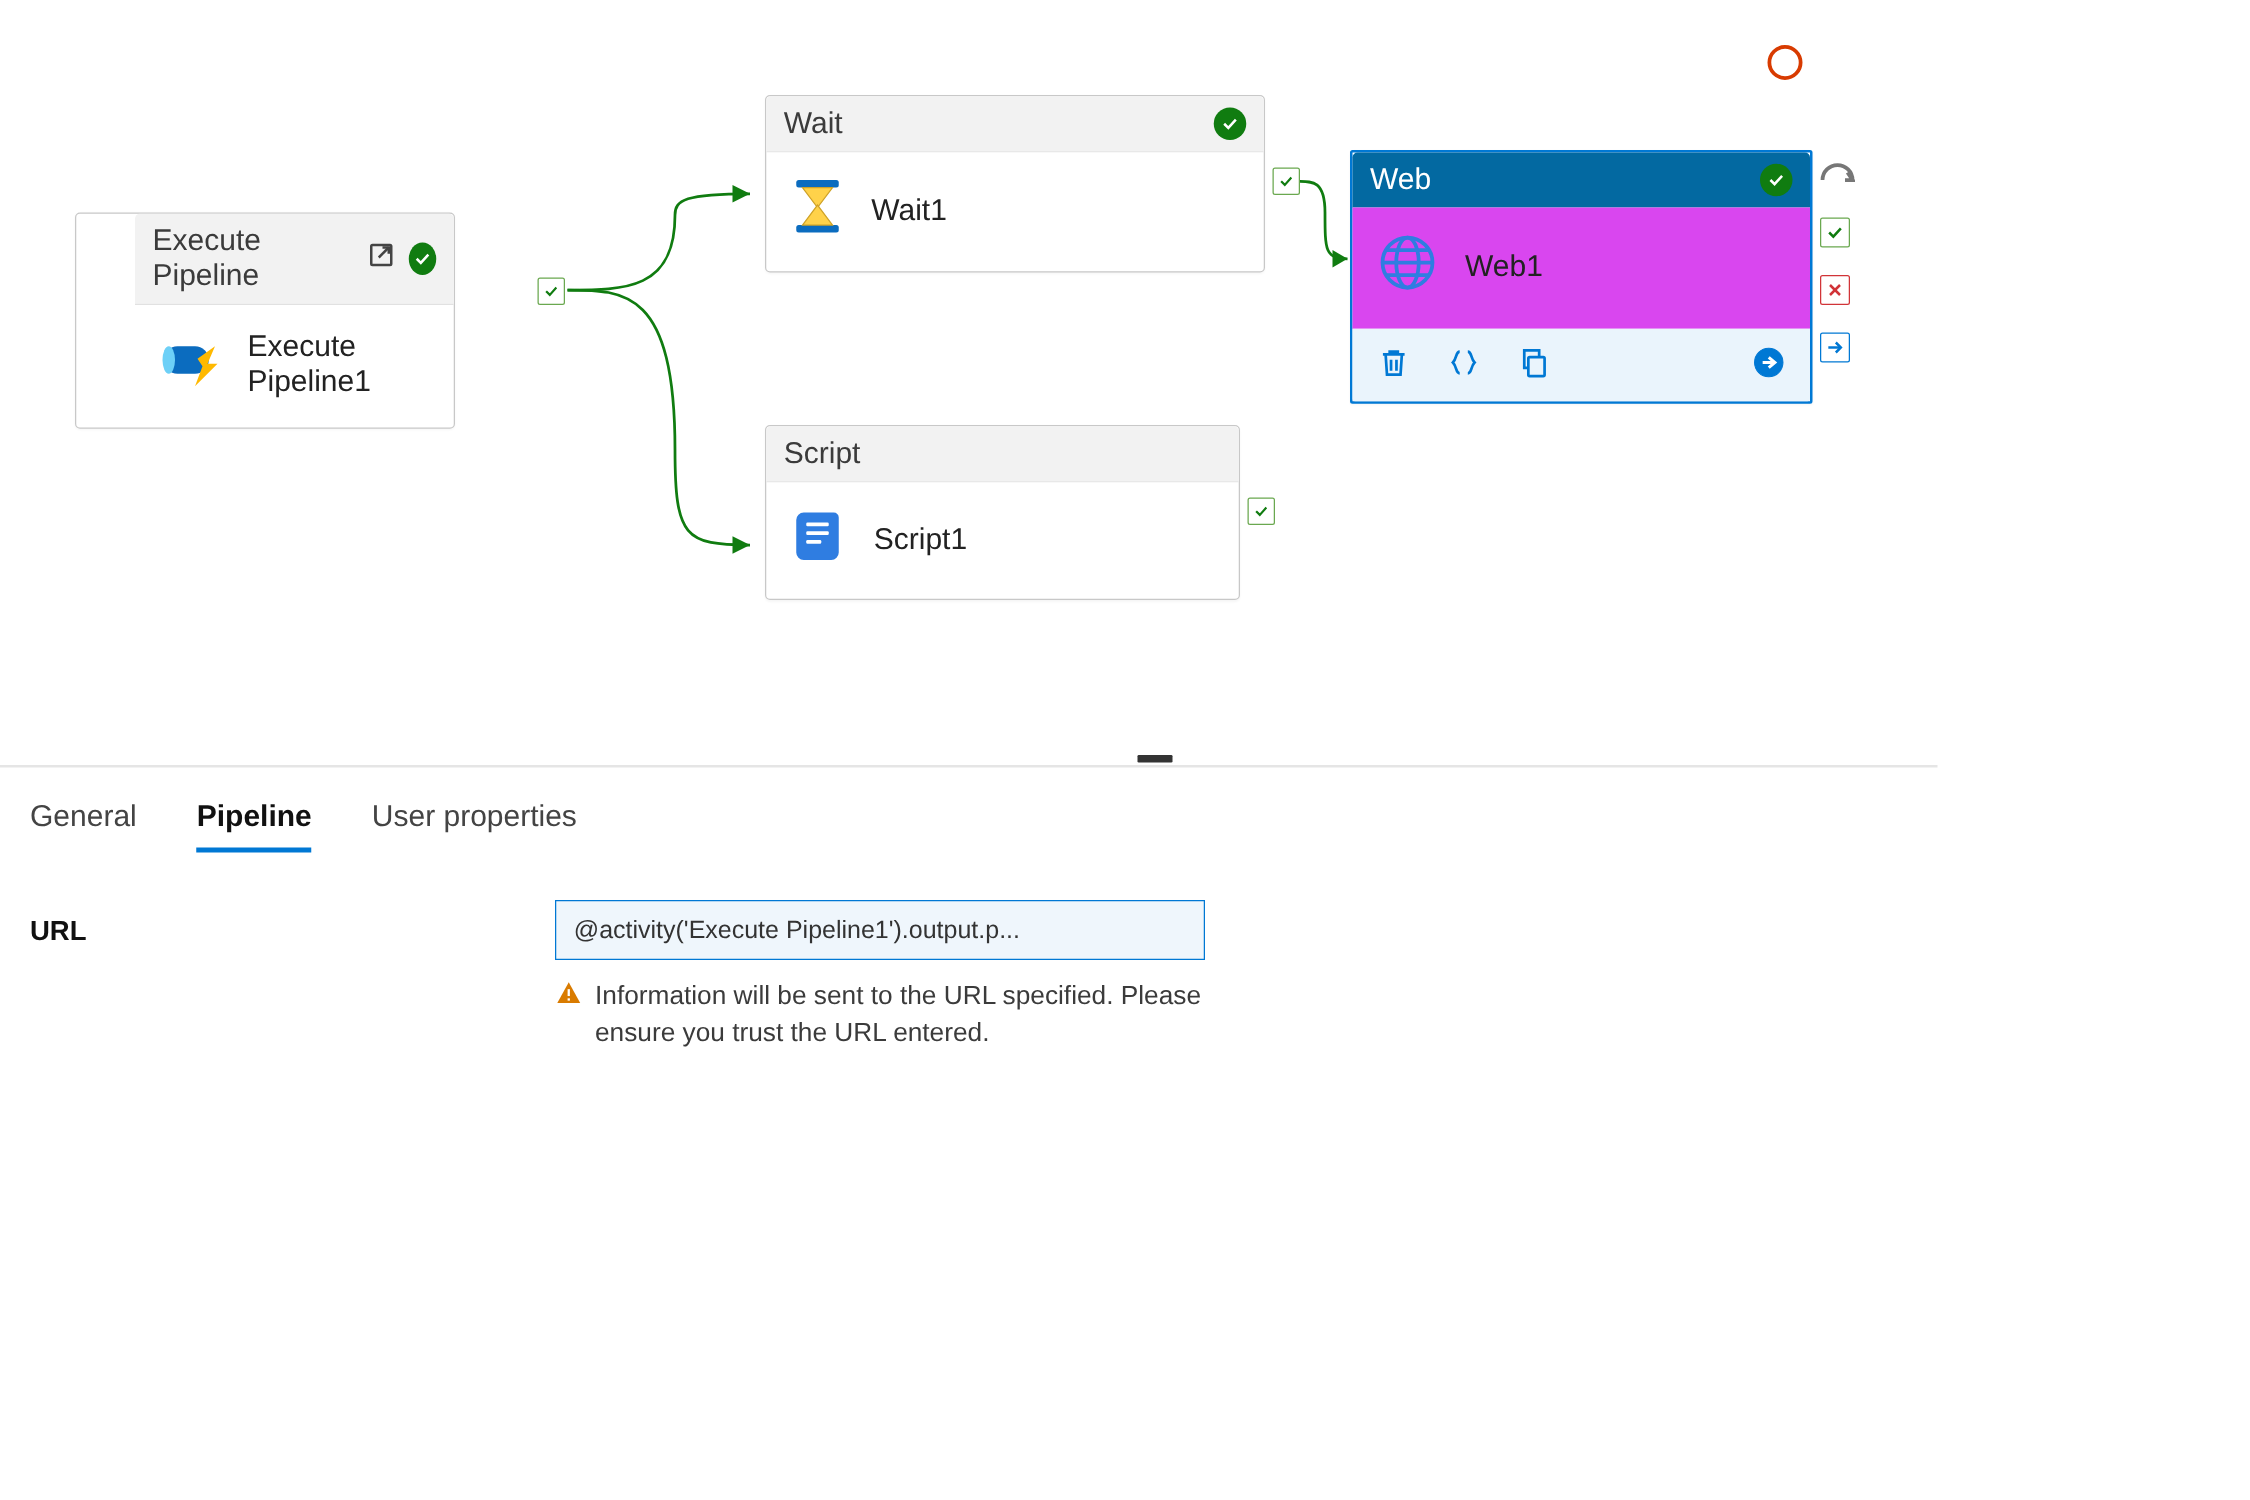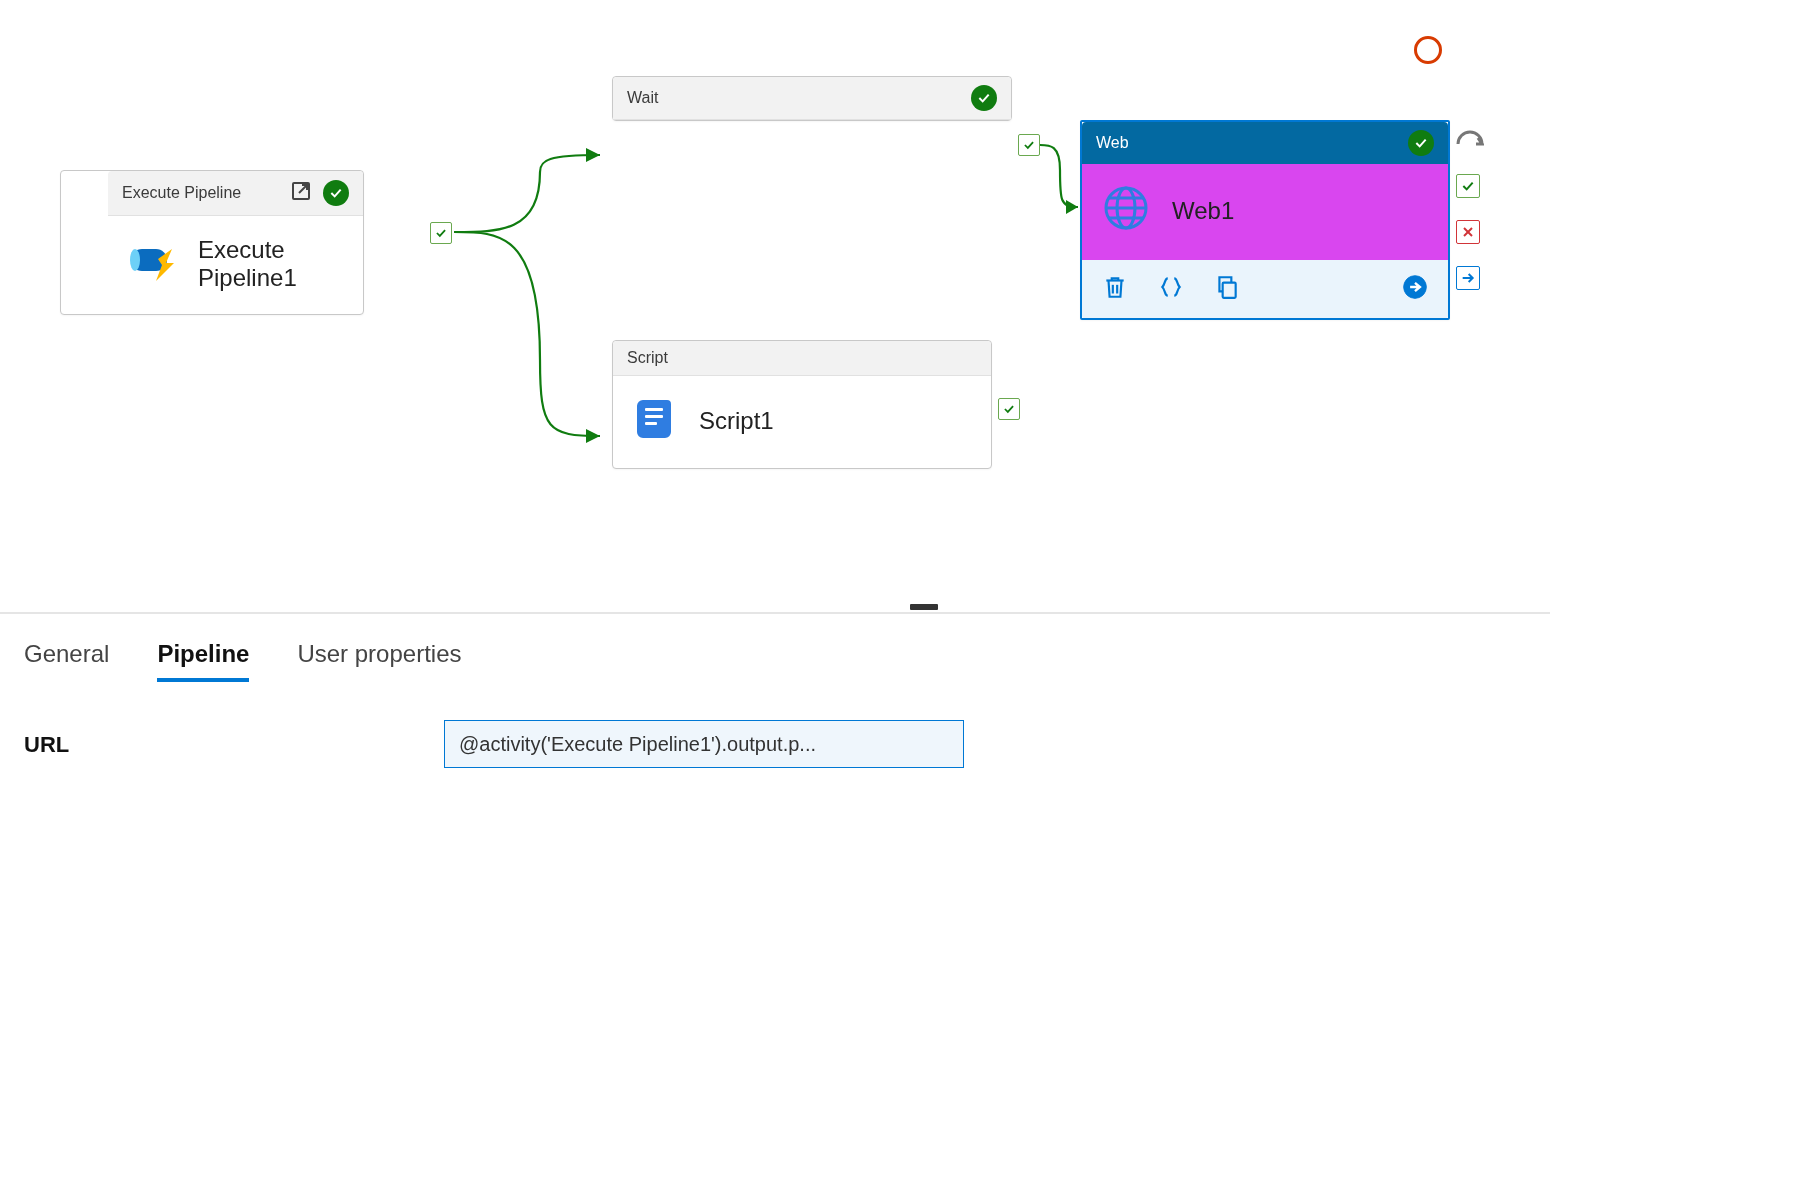--- a/index.html
+++ b/index.html
@@ -15,21 +15,21 @@
   .activity {
     position:absolute;
     border:1px solid #c8c8c8;
     border-radius:4px;
     background:#fff;
     box-shadow: 0 1px 2px rgba(0,0,0,0.04);
   }
   .activity .hdr {
     background:#f2f2f2;
     padding:8px 14px;
-    font-size:16px;
+    font-size:24px;
     color:#3b3b3b;
     border-bottom:1px solid #e1e1e1;
     display:flex;
     align-items:center;
     gap:10px;
     border-radius:4px 4px 0 0;
   }
   .activity .hdr .spacer { flex:1; }
   .activity .body {
     padding:20px 20px 22px 20px;
@@ -186,20 +186,31 @@
   <div class="activity" style="left:612px; top:76px; width:400px;">
     <div class="hdr">
       <span>Wait</span>
       <span class="spacer"></span>
       <span class="badge">
         <svg viewBox="0 0 24 24" fill="none" stroke="#fff" stroke-width="3">
             <path d="M5 12 L10 17 L19 7"></path>
           </svg>
       </span>
     </div>
+    <div class="body">
+      <span>
+        <svg width="42" height="46" viewBox="0 0 42 46">
+          <rect x="4" y="2" width="34" height="6" rx="2" fill="#0b6cbf"></rect>
+          <rect x="4" y="38" width="34" height="6" rx="2" fill="#0b6cbf"></rect>
+          <path d="M9 8 H33 L21 24 Z" fill="#ffd24a" stroke="#cfa227"></path>
+          <path d="M9 38 H33 L21 22 Z" fill="#ffd24a" stroke="#cfa227"></path>
+        </svg>
+      </span>
+      <span>Wait1</span>
+    </div>
   </div>
   <div class="port" style="left:1018px; top:134px;">
     <svg viewBox="0 0 24 24" fill="none" stroke="#107c10" stroke-width="3">
         <path d="M5 12 L10 17 L19 7"></path>
       </svg>
   </div>
 
   <div class="activity" style="left:612px; top:340px; width:380px;">
     <div class="hdr">
       <span>Script</span>
@@ -312,14 +323,24 @@
   <div class="tab active">Pipeline</div>
   <div class="tab">User properties</div>
 </div>
 
 <div class="form">
   <div class="label">URL</div>
   <div class="field">
     <div class="url-input">
       <span>@activity('Execute Pipeline1').output.p...</span>
     </div>
+    <div class="warning">
+      <span class="warn-icon">
+        <svg viewBox="0 0 24 24">
+            <path d="M12 2 L22 20 H2 Z" fill="#d97b00"></path>
+            <rect x="11" y="8" width="2" height="6" fill="#fff"></rect>
+            <rect x="11" y="16" width="2" height="2" fill="#fff"></rect>
+          </svg>
+      </span>
+      <span>Information will be sent to the URL specified. Please ensure you trust the URL entered.</span>
+    </div>
   </div>
 </div>
 
 </body></html>

